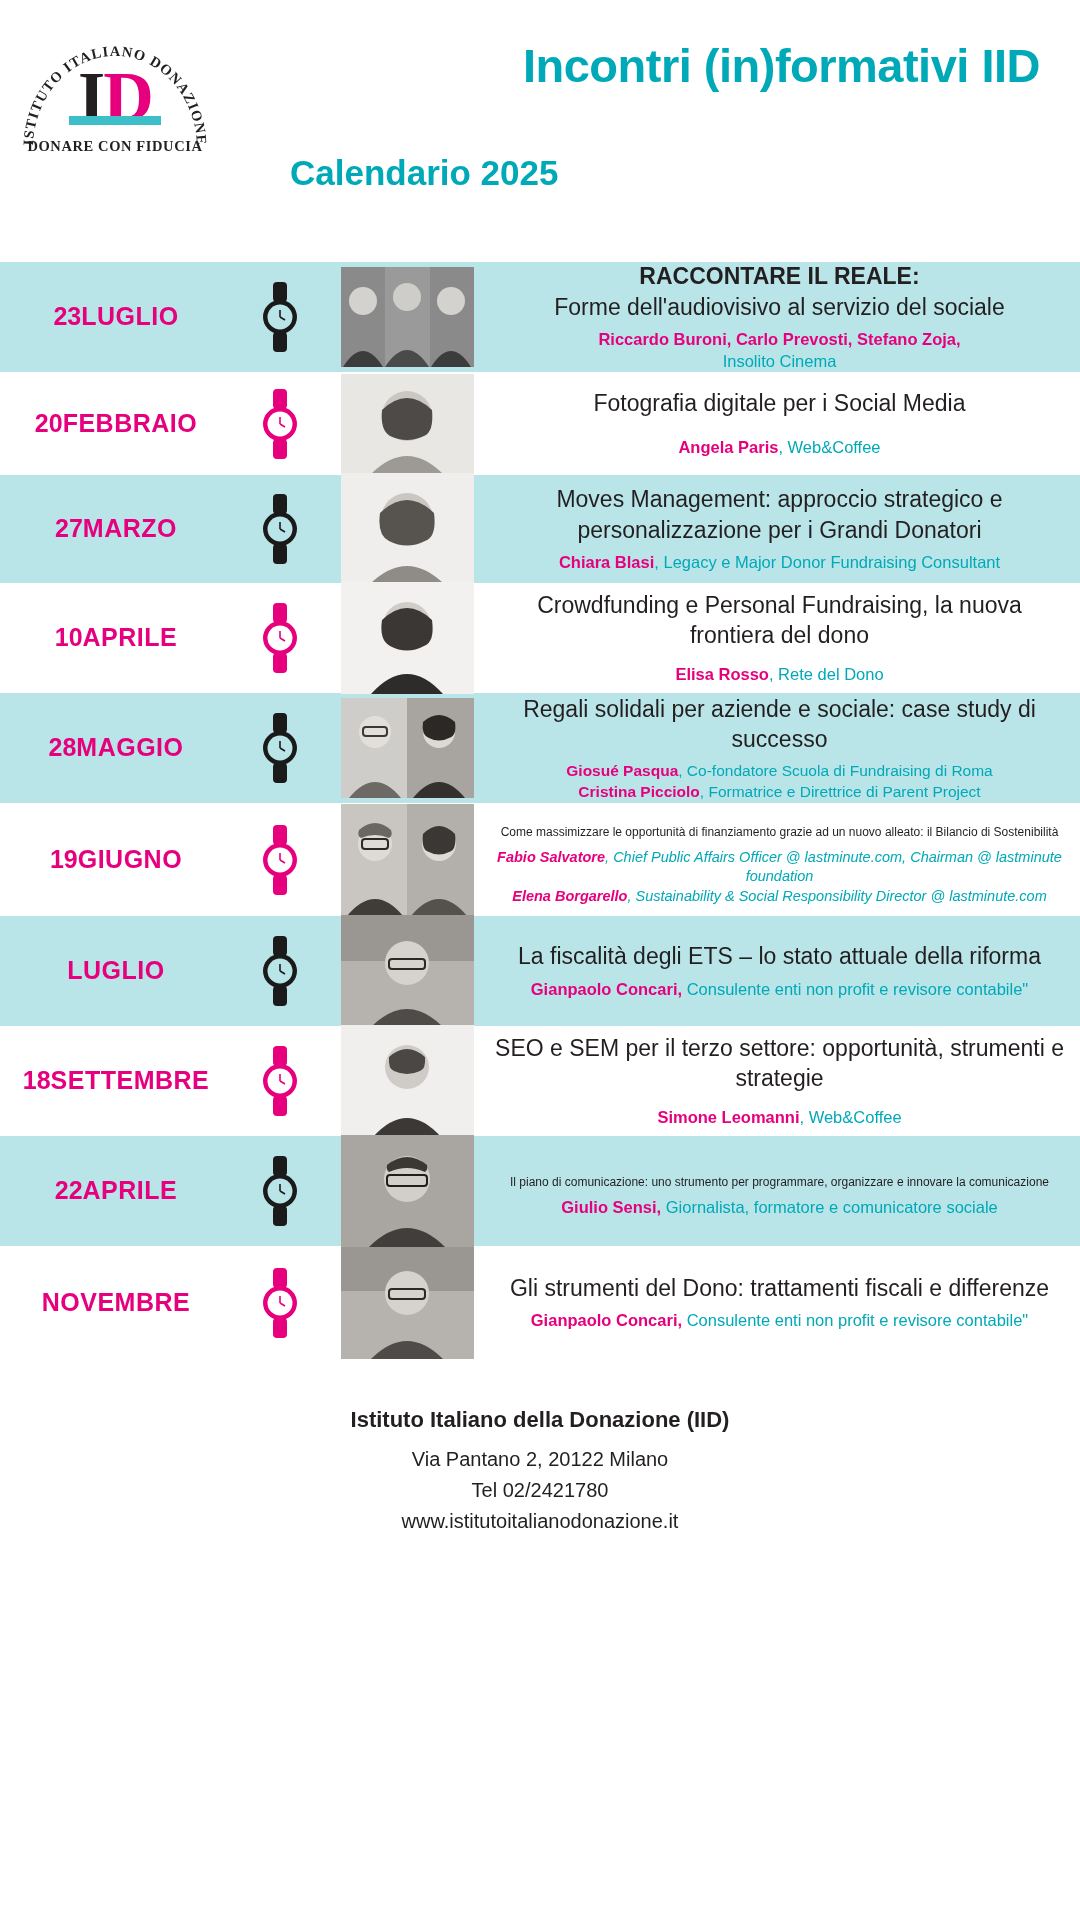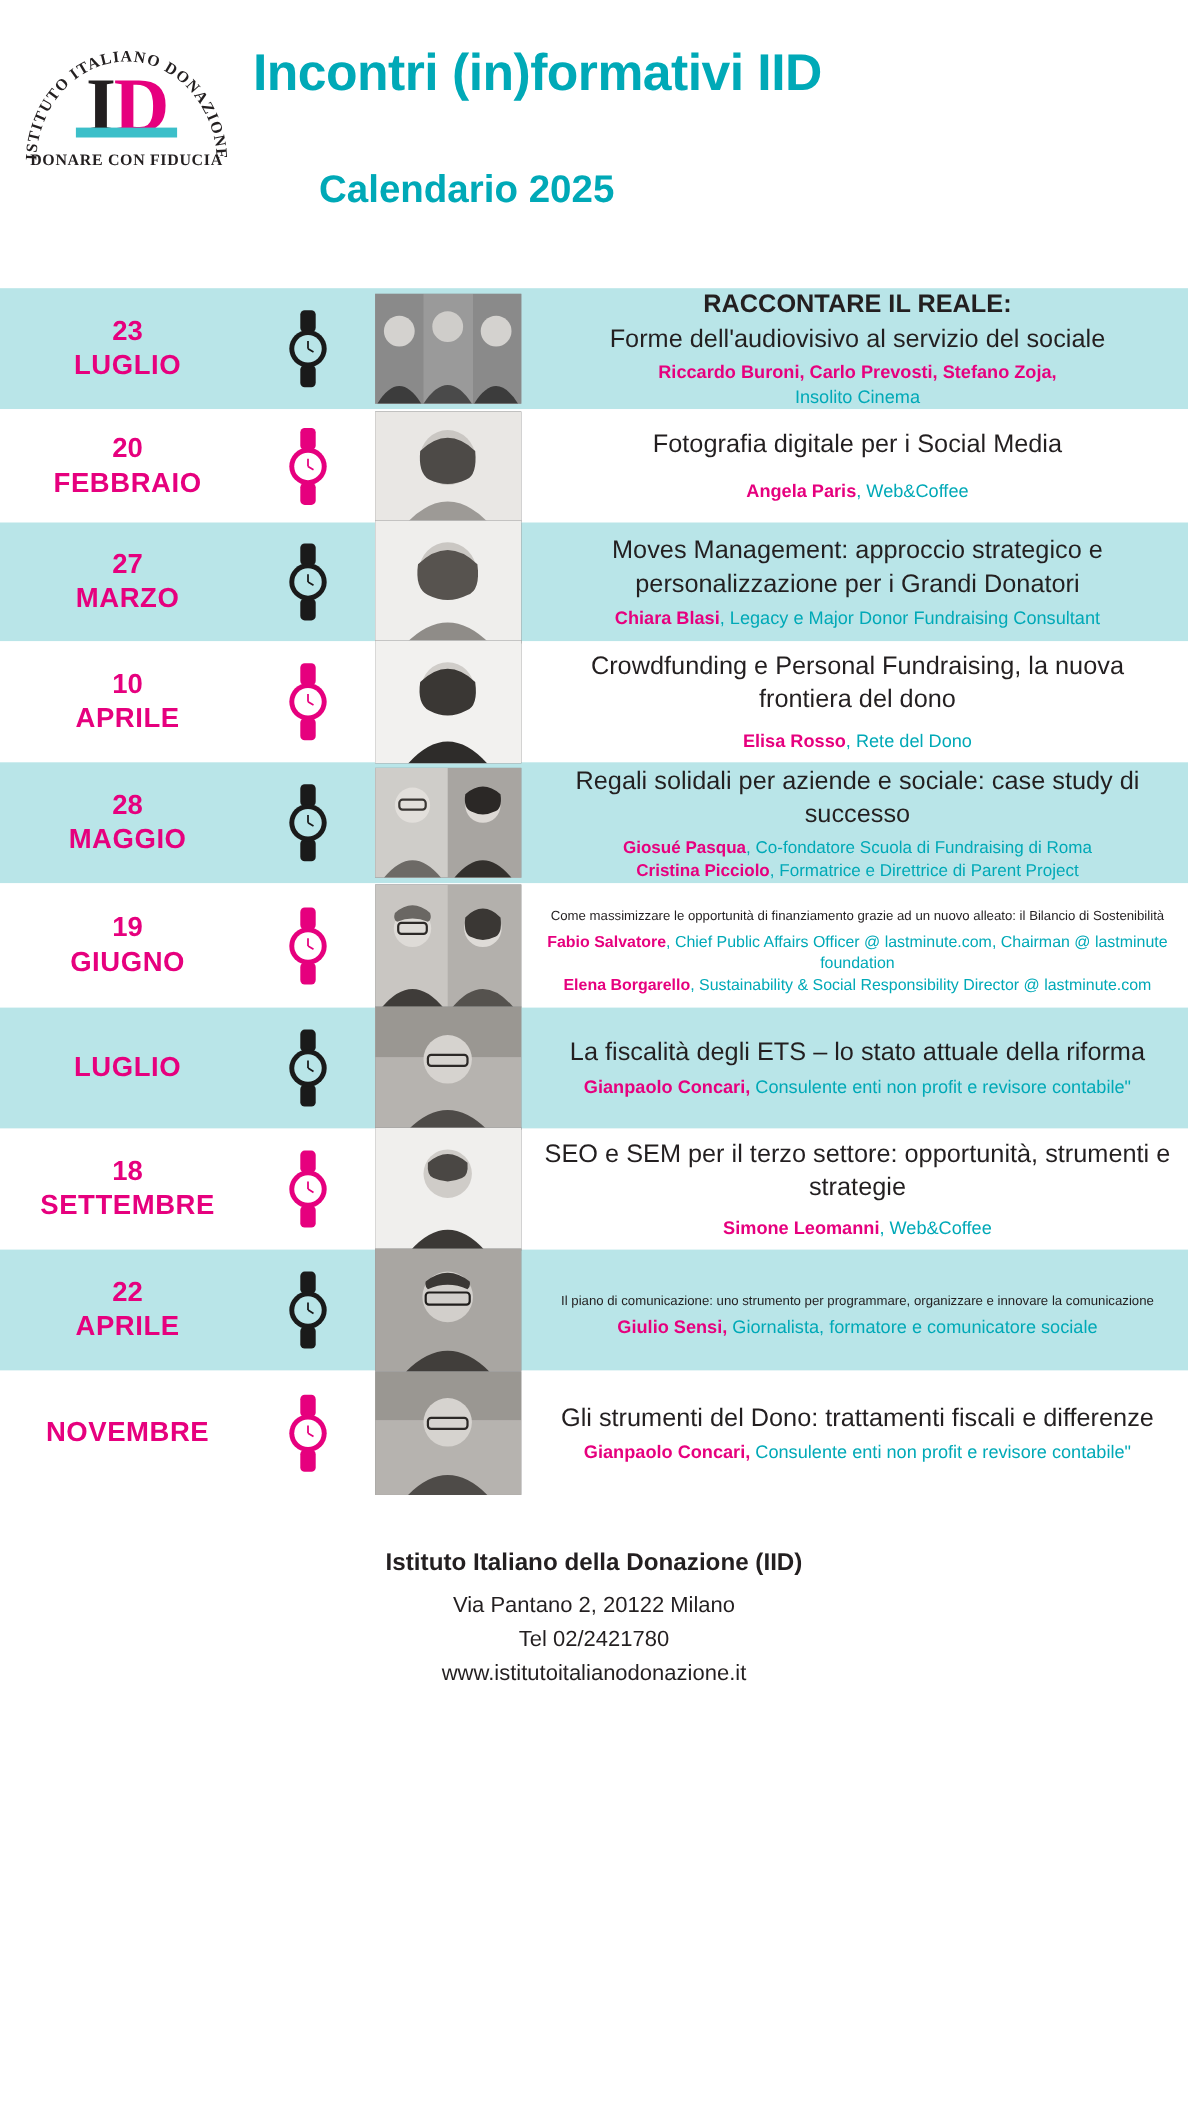--- a/index.html
+++ b/index.html
@@ -80,21 +80,21 @@
   .title-box {
     flex: 1;
     padding-left: 0px;
     padding-top: 20px;
   }
   .main-title {
     color: #00a9b7;
     font-size: 47px;
     font-weight: bold;
     letter-spacing: -0.5px;
-    text-align: left;
+    text-align: right;
     padding-right: 40px;
   }
   .sub-title {
     color: #00a9b7;
     font-size: 35px;
     font-weight: bold;
     margin-top: 60px;
     padding-left: 60px;
   }
 
@@ -105,21 +105,21 @@
     align-items: stretch;
     width: 1080px;
     background: #ffffff;
   }
   .row.alt { background: #b9e5e8; }
 
   .col-date {
     width: 232px;
     min-width: 232px;
     display: flex;
-    flex-direction: column;
+    flex-direction: row;
     justify-content: center;
     align-items: center;
     text-align: center;
   }
   .day {
     color: #e6007e;
     font-weight: bold;
     font-size: 25px;
     line-height: 1.25;
   }
@@ -173,21 +173,21 @@
     line-height: 1.32;
   }
   .ev-title b { font-weight: bold; }
   .ev-speakers {
     margin-top: 7px;
     font-size: 16.5px;
     line-height: 1.33;
     color: #00a9b7;
   }
   .ev-speakers .nm { color: #e6007e; font-weight: bold; }
-  .ev-speakers.small { font-size: 14.5px; }
+  .ev-speakers.small { font-size: 14.5px; font-style: italic; }
   .ev-speakers.mid { font-size: 15.5px; }
   .ev-title.small { font-size: 12px; margin-top: 12px; }
 
   
   .footer {
     text-align: center;
     padding-top: 48px;
     color: #231f20;
   }
   .footer .f1 {

